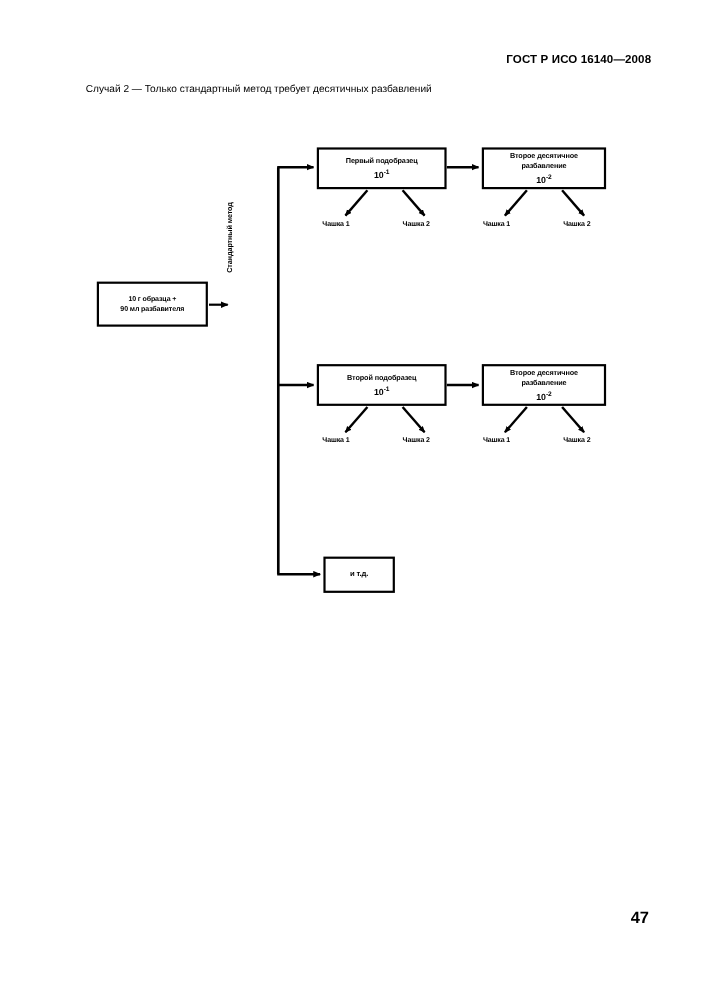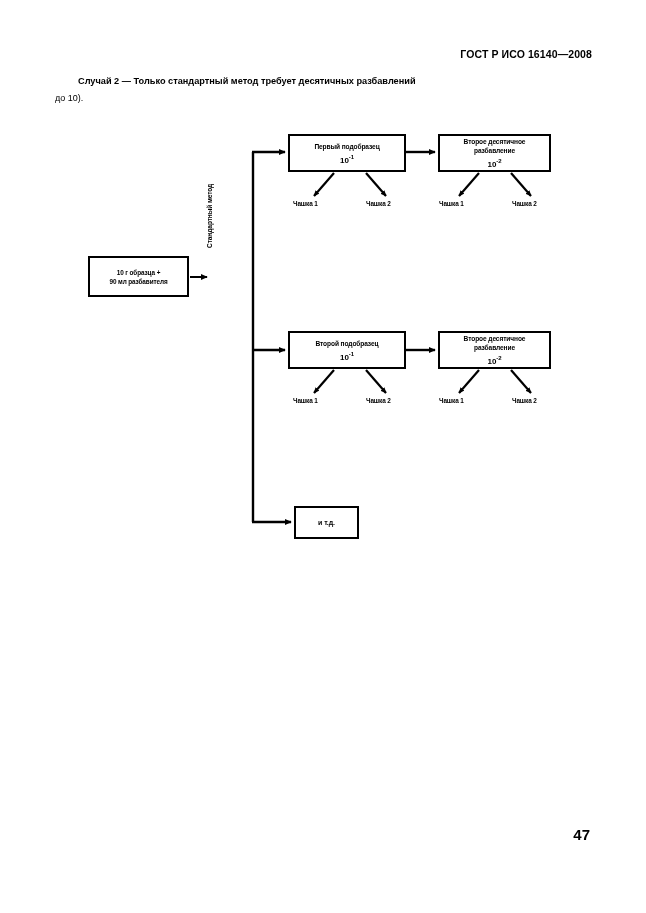--- a/index.html
+++ b/index.html
@@ -31,21 +31,21 @@
     font-weight: bold;
     letter-spacing: 0.1px;
     white-space: nowrap;
   }
   
   .case-title {
     position: absolute;
     left: 78px;
     top: 76px;
     font-size: 9.2px;
-    font-weight: bold;
+    font-weight: normal;
     white-space: nowrap;
   }
   .para {
     position: absolute;
     left: 55px;
     top: 91px;
     width: 525px;
     font-size: 9px;
     line-height: 14px;
   }
@@ -161,21 +161,20 @@
 </head>
 <body>
 
 <div class="page">
 
   <div class="doc-header">ГОСТ Р ИСО 16140—2008</div>
 
   <div class="case-title">Случай 2 — Только стандартный метод требует десятичных разбавлений</div>
 
   <div class="para">
-    <span class="l2">до 10).</span>
   </div>
 
   <div class="chart">
 
     <svg class="lines" viewBox="0 0 646 913">
       <defs>
         <marker id="ah" markerWidth="7" markerHeight="7" refX="6.2" refY="3" orient="auto" markerUnits="userSpaceOnUse">
           <path d="M0,0 L7,3 L0,6 z" fill="#000"></path>
         </marker>
         <marker id="ahs" markerWidth="6" markerHeight="6" refX="5.4" refY="2.6" orient="auto" markerUnits="userSpaceOnUse">

